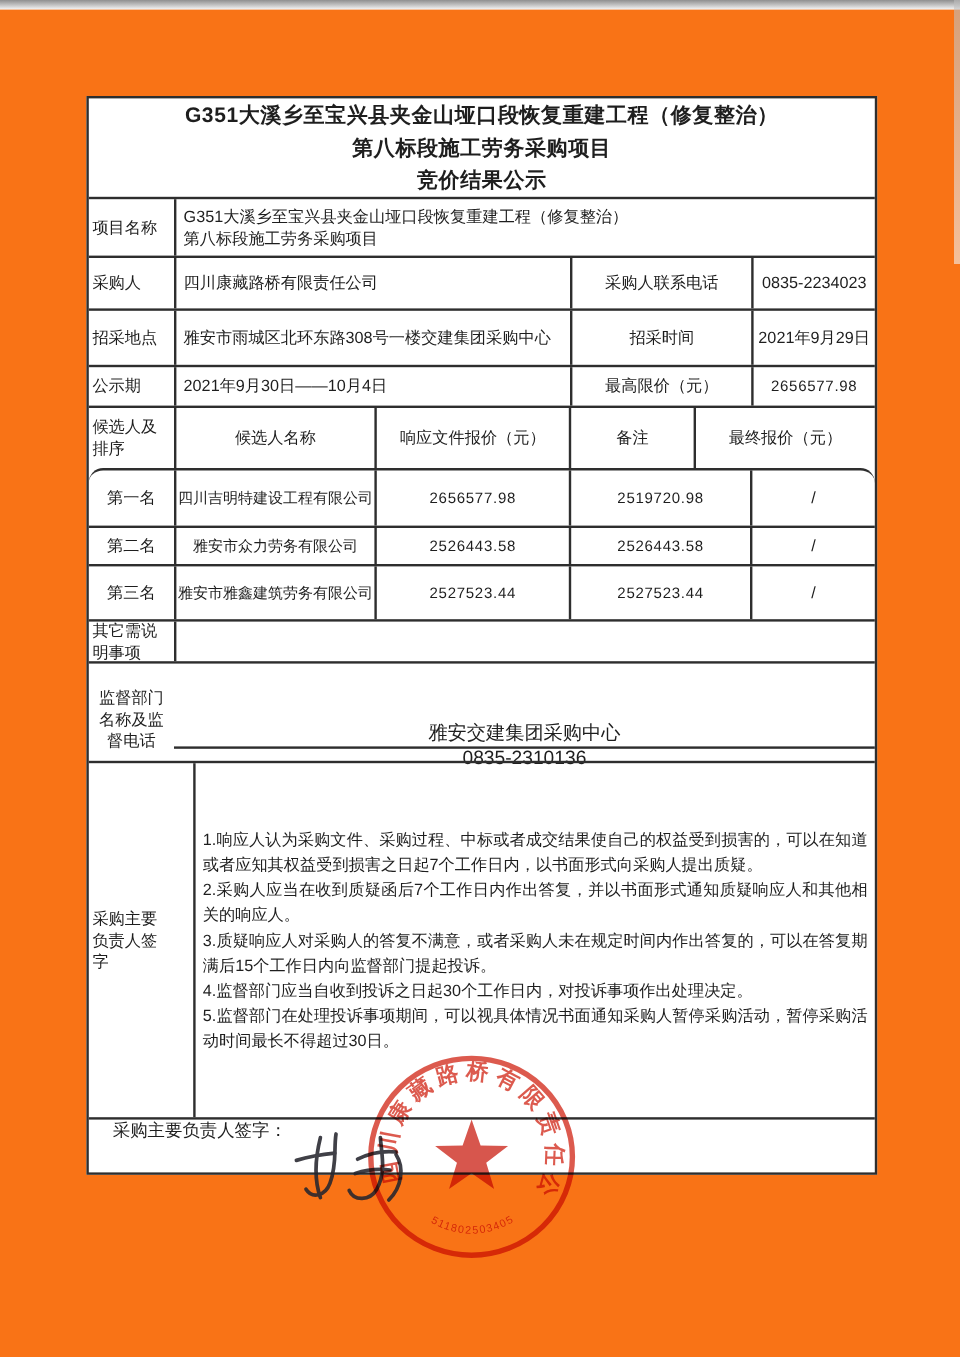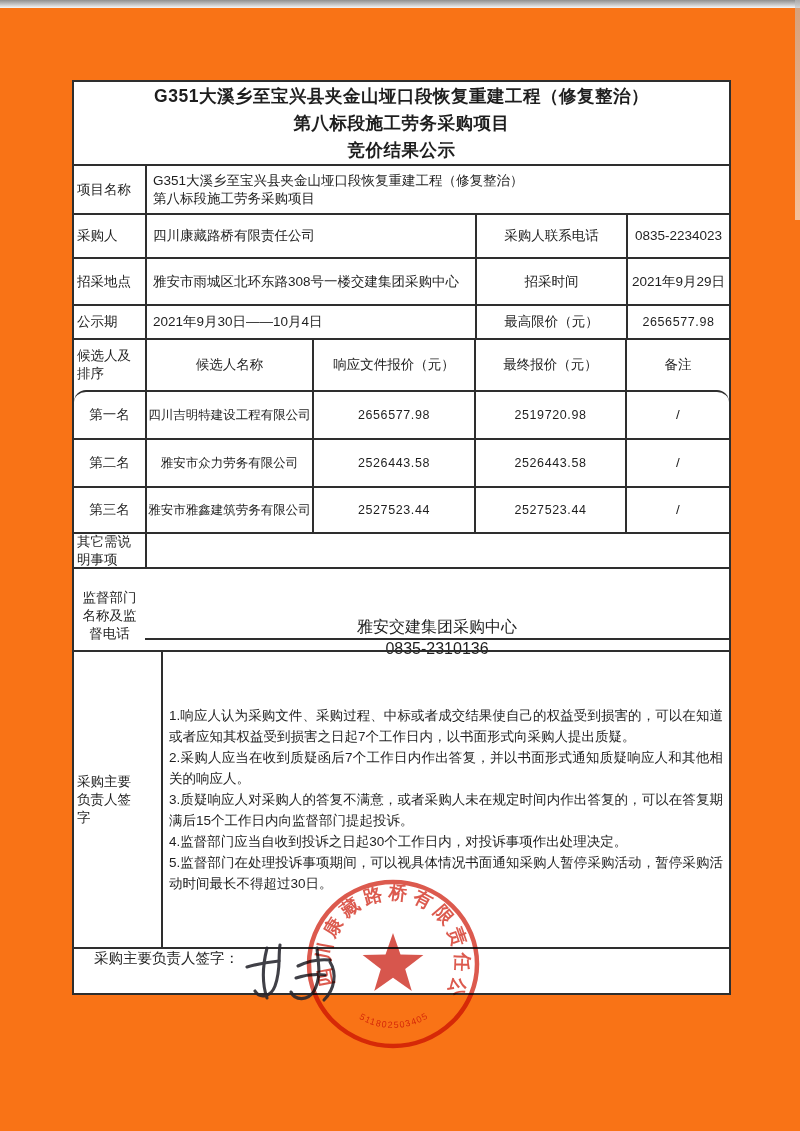--- a/index.html
+++ b/index.html
@@ -35,21 +35,21 @@
   .colWide { flex:1; padding:2px 6px; }
 
   .r-title   { height:82px; align-items:center; justify-content:center; display:flex; flex-direction:column; }
   .r-title div { font-size:17.5px; font-weight:700; line-height:27px; letter-spacing:.5px; text-align:center; }
   .r-project { height:49px; }
   .r-info1   { height:44px; }
   .r-info2   { height:47px; }
   .r-info3   { height:34px; }
   .r-chead   { height:52px; }
   .r-cand1   { height:48px;border-radius:12px; }
-  .r-cand2   { height:48px; }
+  .r-cand2   { height:32px; }
   .r-cand3   { height:46px; }
   .r-other   { height:35px; }
   .r-superv  { height:83px; }
   .r-object  { height:297px; }
   .r-sign    { height:46px; }
 
   .rank-cell { align-items:center; text-align:center; }
   .num { font-size:12.5px; letter-spacing:.6px; }
   .name-cell { font-size:12.5px; }
   .center-label { text-align:center; align-items:center;margin-top:12px; }
@@ -108,22 +108,22 @@
       <div class="cell colA">公示期</div>
       <div class="cell colB">2021年9月30日——10月4日</div>
       <div class="cell colC">最高限价（元）</div>
       <div class="cell colD num">2656577.98</div>
     </div>
 
     <div class="trow r-chead">
       <div class="cell colA">候选人及排序</div>
       <div class="cell colN">候选人名称</div>
       <div class="cell colP1">响应文件报价（元）</div>
+      <div class="cell colR">备注</div>
       <div class="cell colP2">最终报价（元）</div>
-      <div class="cell colR">备注</div>
     </div>
 
     <div class="trow r-cand1">
       <div class="cell colA rank-cell">第一名</div>
       <div class="cell colN name-cell">四川吉明特建设工程有限公司</div>
       <div class="cell colP1 num">2656577.98</div>
       <div class="cell colP2 num">2519720.98</div>
       <div class="cell colR">/</div>
     </div>
 

